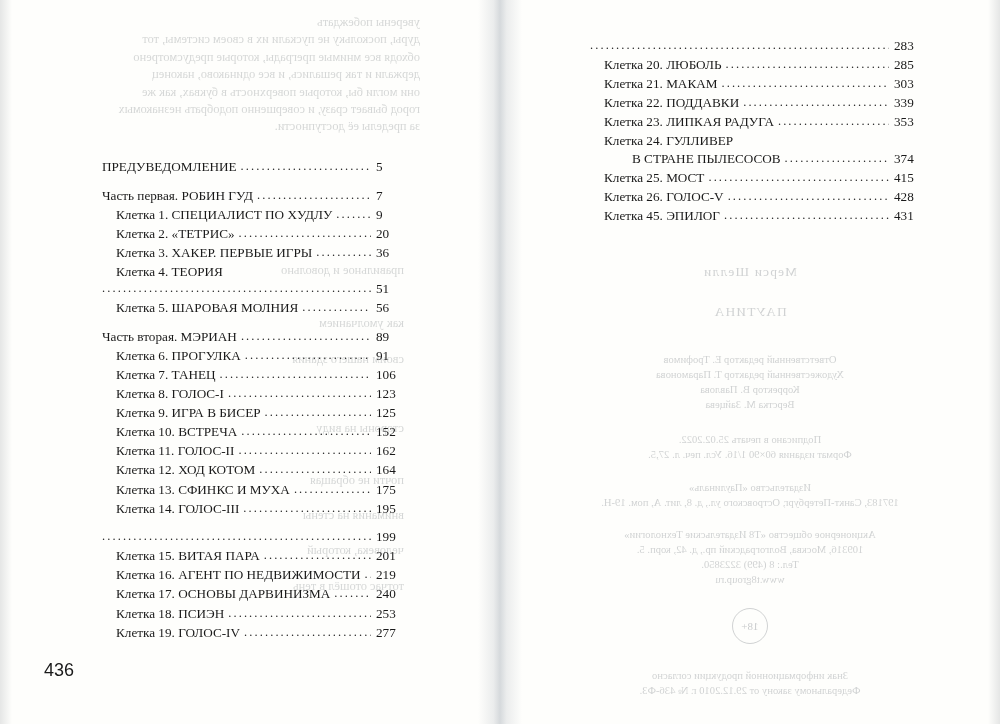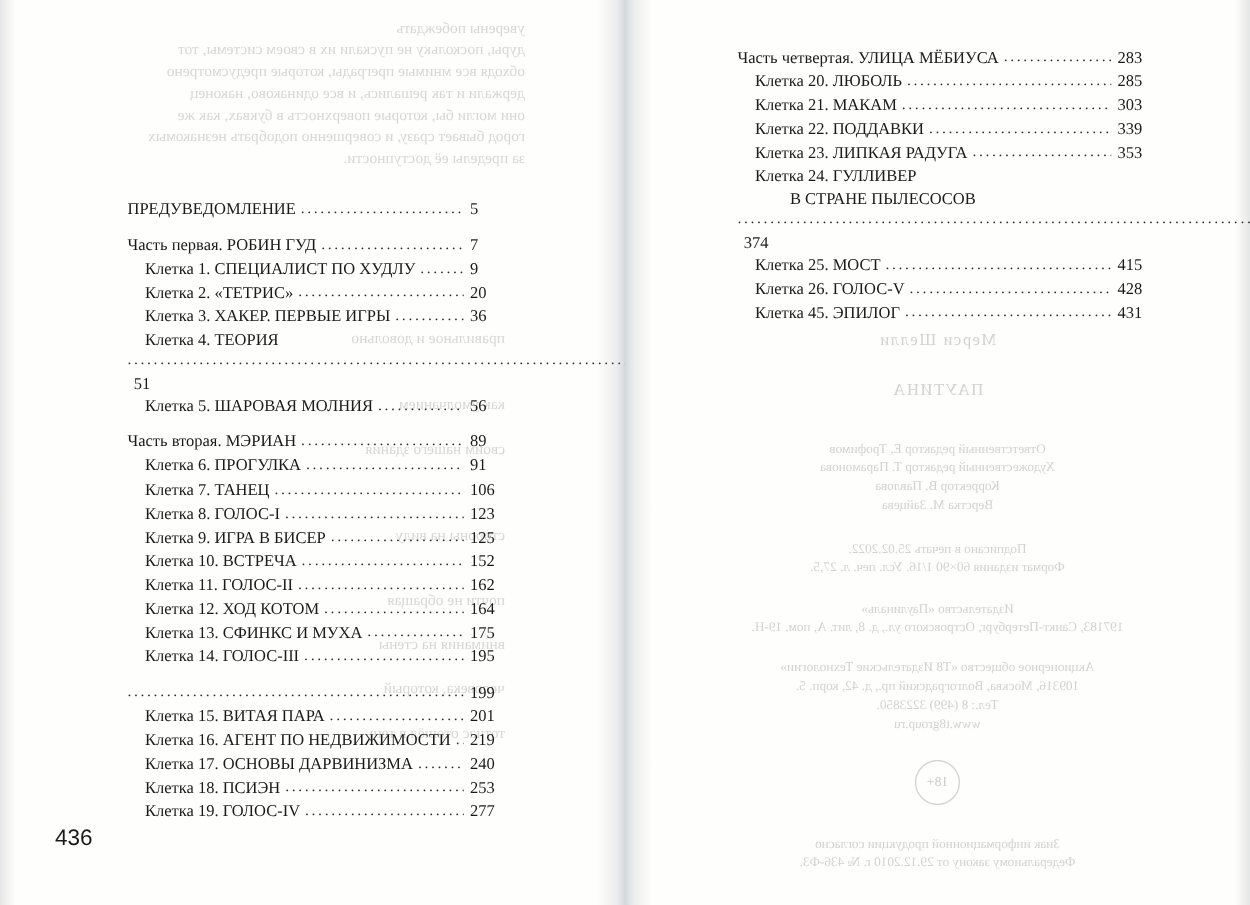--- a/index.html
+++ b/index.html
@@ -106,21 +106,20 @@
   }
   .entry .pg {
     flex: 0 0 auto;
     padding-left: 5px;
     text-align: left;
     min-width: 26px;
   }
   .entry.indent .label { padding-left: 14px; text-align: right; }
   .entry.cont {
     margin-top: -1px;
-    flex-direction: column;
   }
   .entry.cont .label { padding-left: 42px; }
   .entry.nodots .dots { letter-spacing: 0; }
 
   .folio-left {
     position: absolute;
     left: 44px;
     top: 660px;
     font-size: 18px;
     font-family: "Liberation Sans", sans-serif;
@@ -348,21 +347,20 @@
       </div>
 
     <div class="folio-left">436</div>
   </div>
 
   <div class="page page-right">
     <div class="page-edge-right"></div>
 
     <div class="toc-right" id="toc-right">
         <div class="entry part">
-          <span class="label">Часть четвертая. УЛИЦА МЁБИУСА</span>
           <span class="dots">................................................................................</span>
           <span class="pg">283</span>
         </div>
         <div class="entry indent">
           <span class="label">Клетка 20. ЛЮБОЛЬ</span>
           <span class="dots">................................................................................</span>
           <span class="pg">285</span>
         </div>
         <div class="entry indent">
           <span class="label">Клетка 21. МАКАМ</span>

